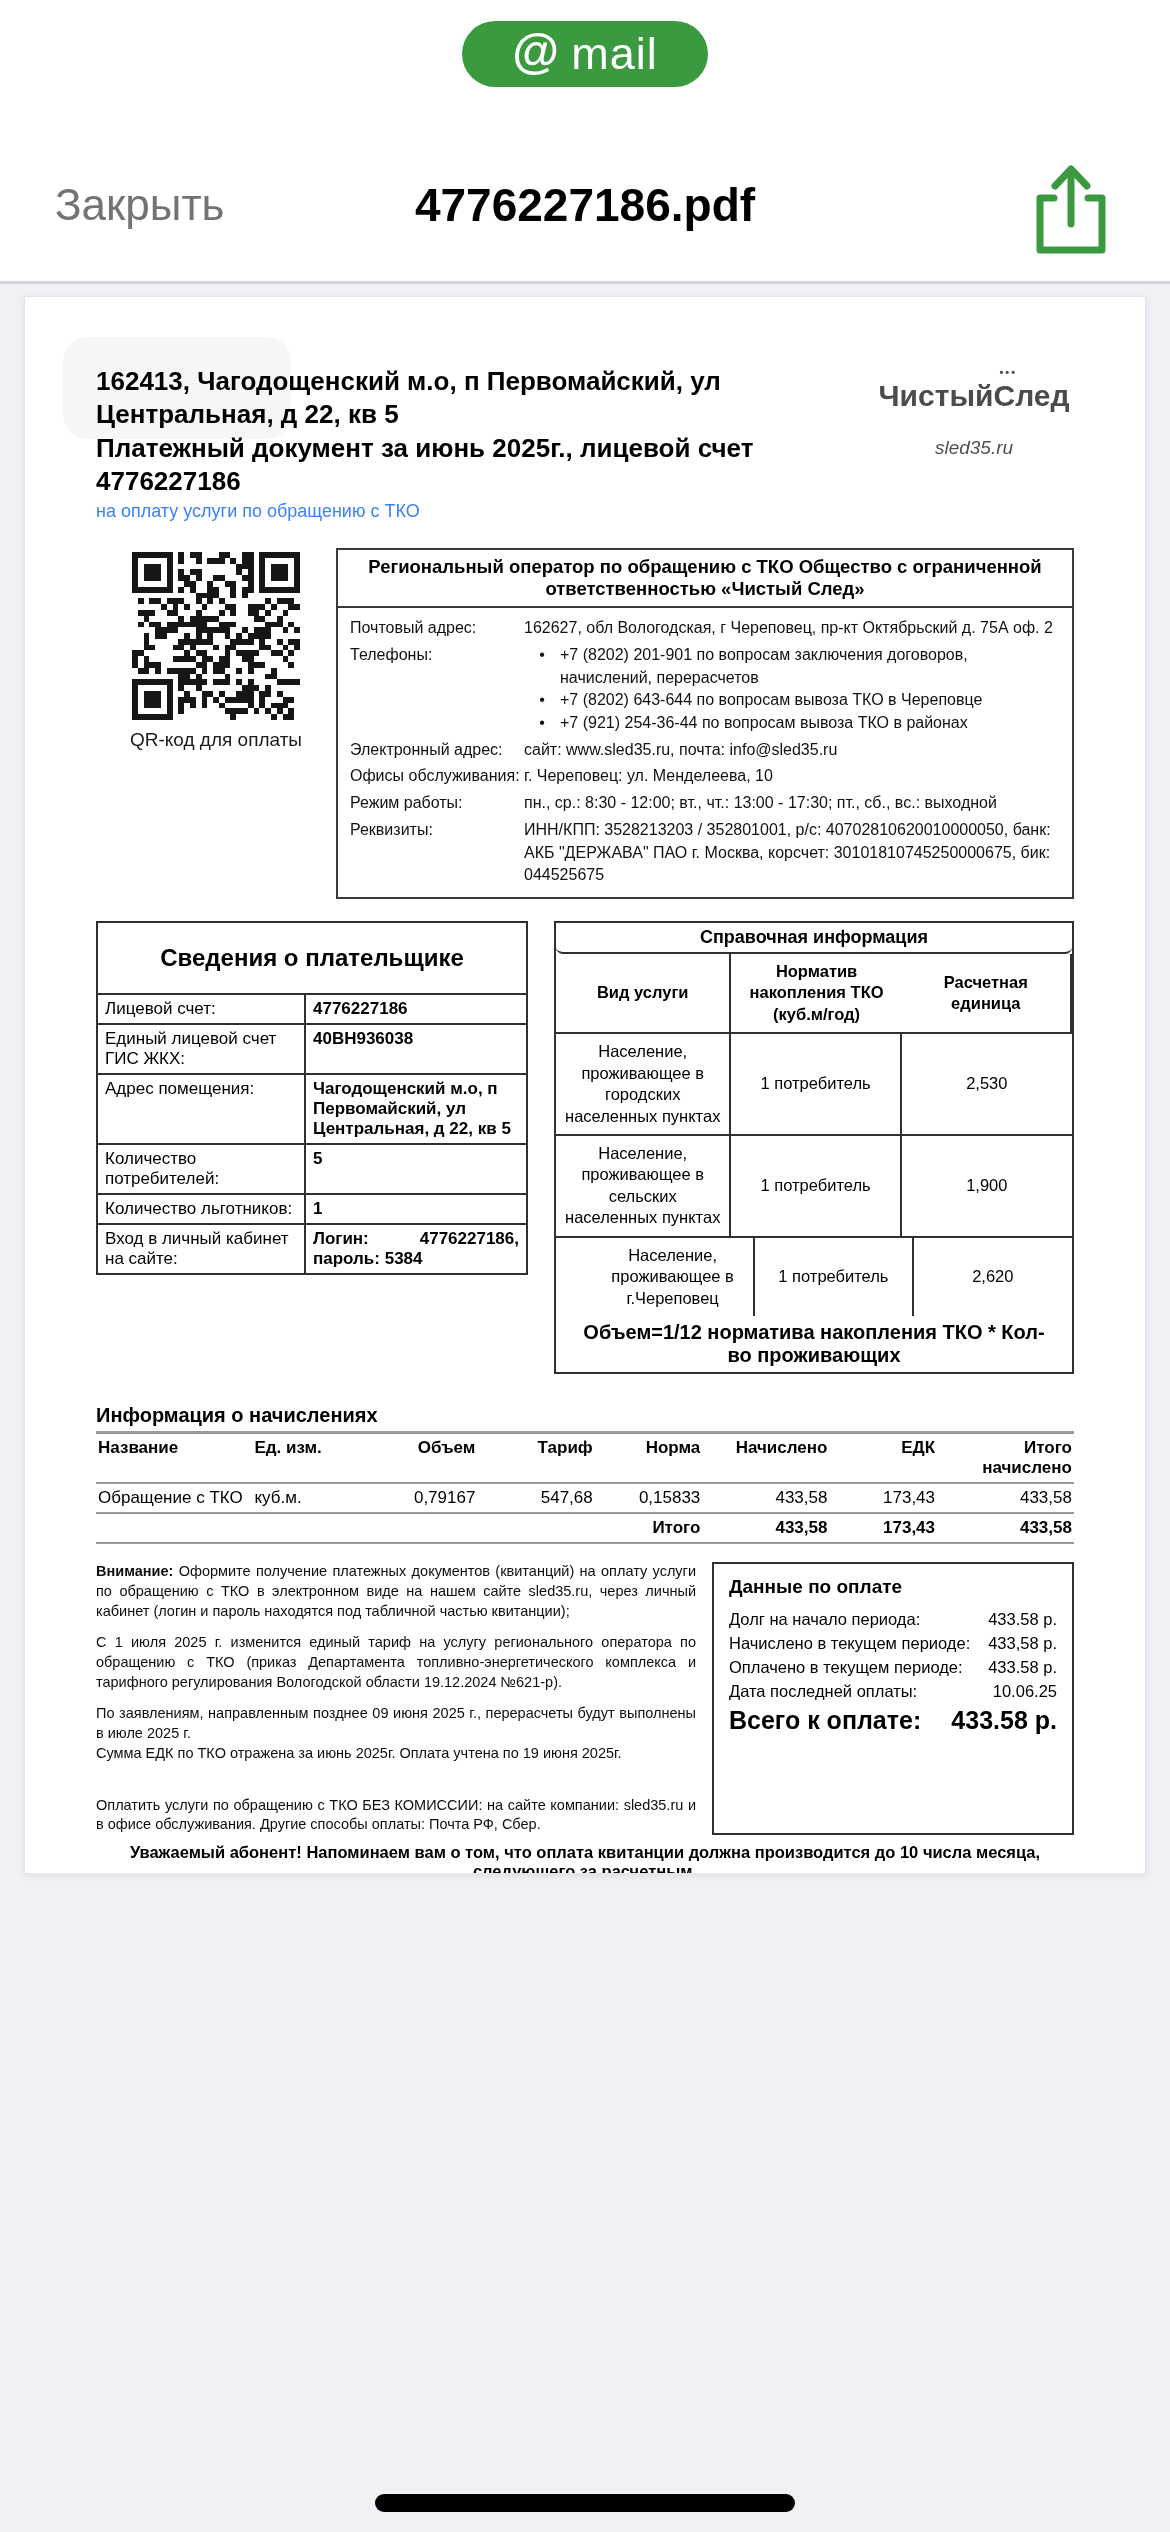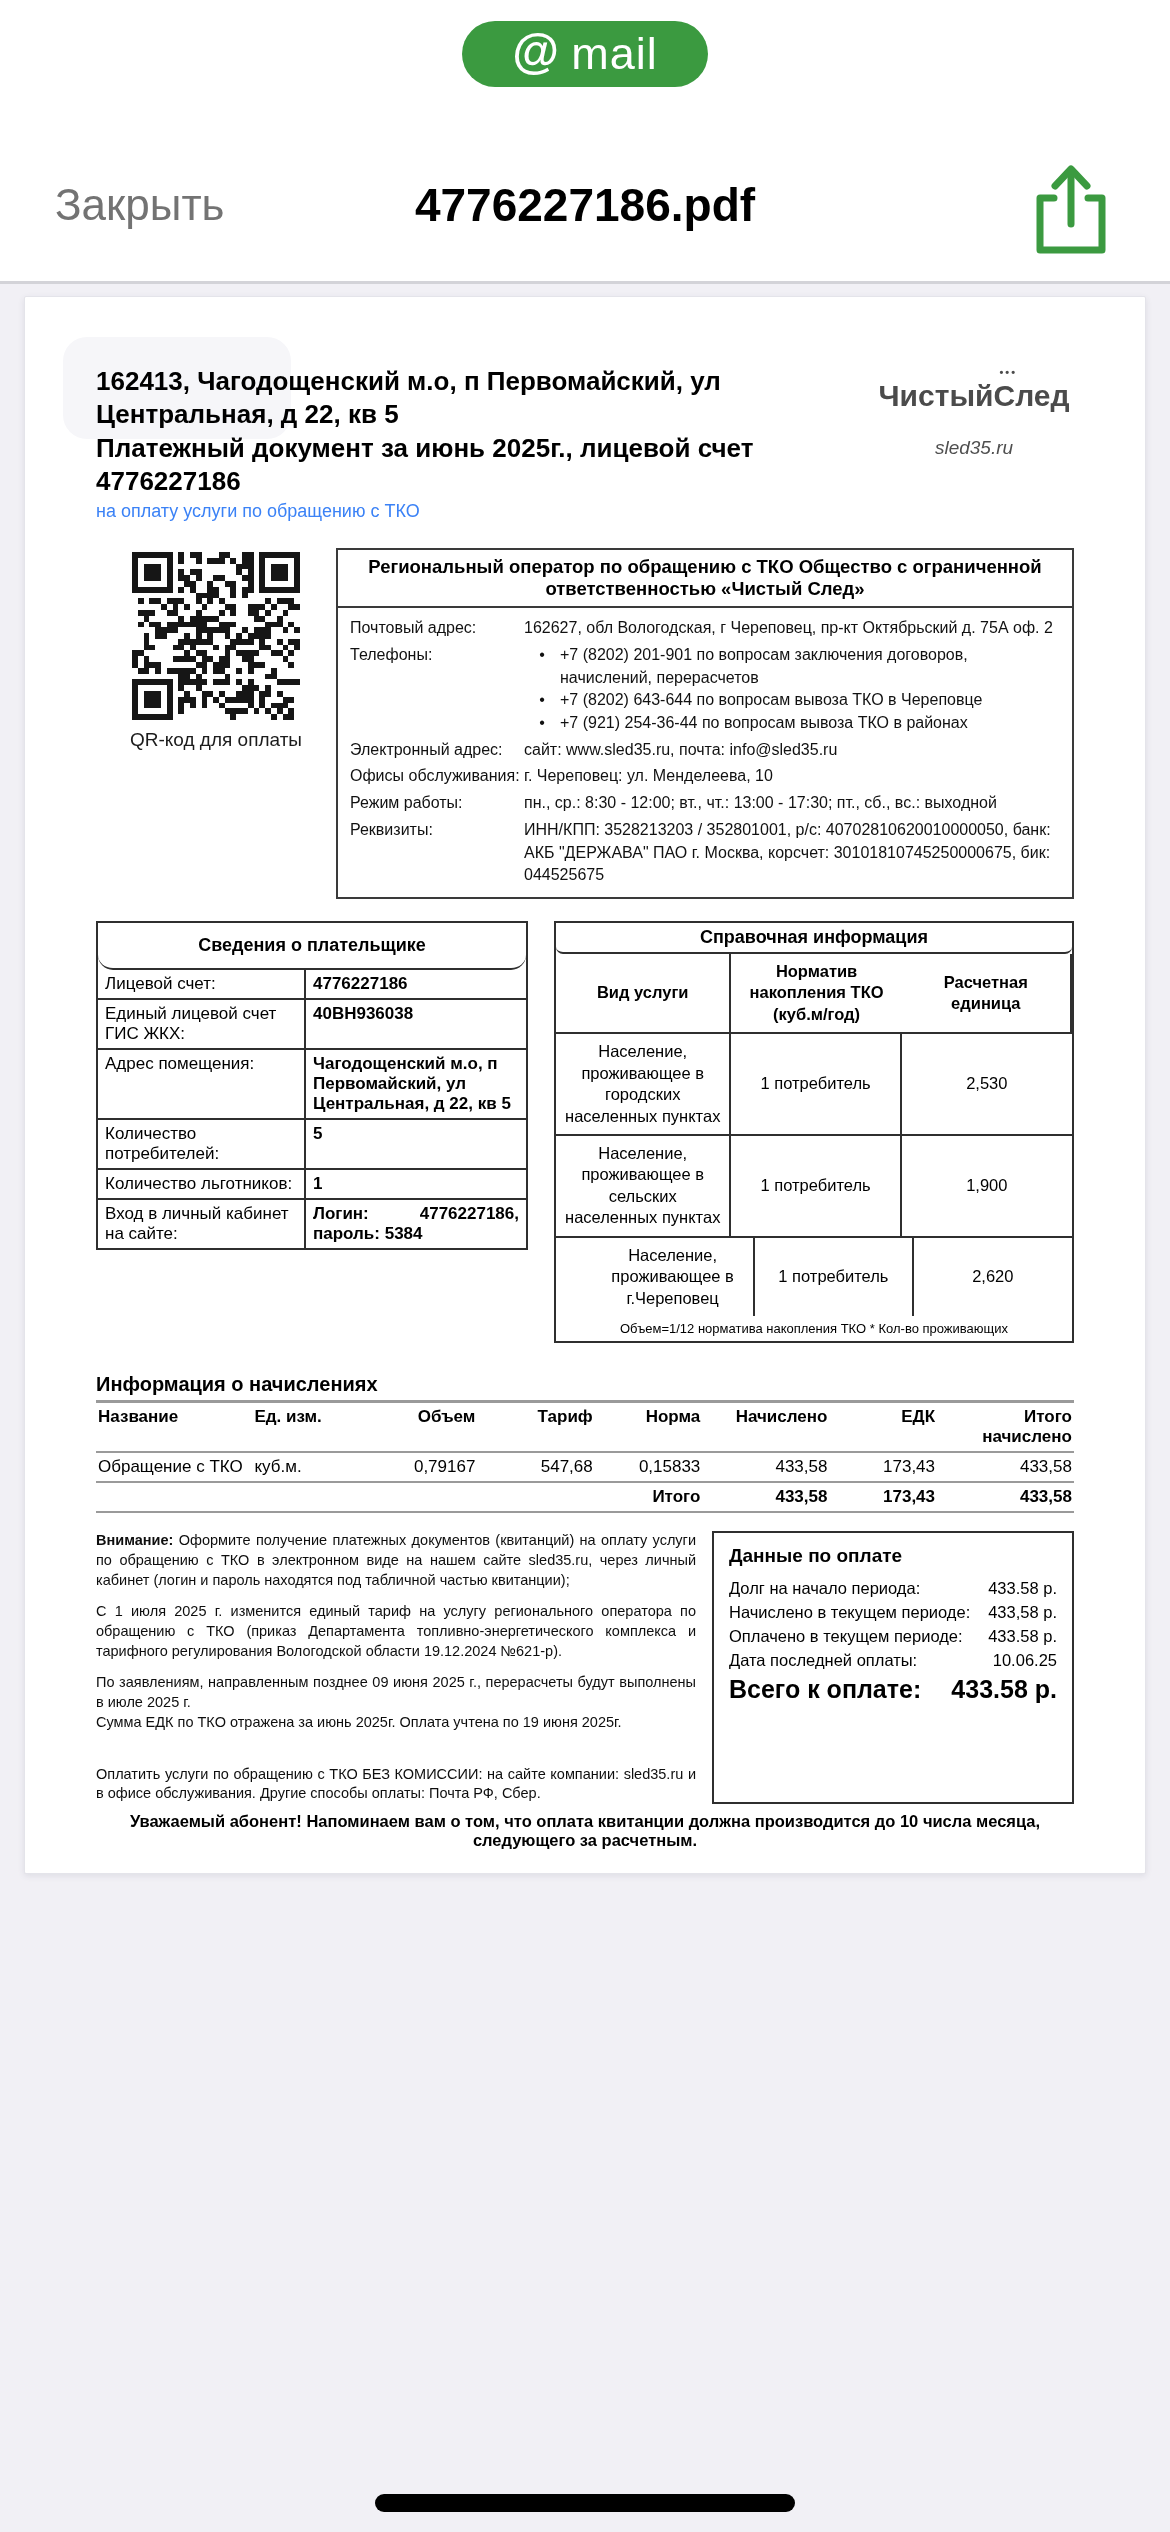--- a/index.html
+++ b/index.html
@@ -54,36 +54,36 @@
   .op-row{display:flex;margin-top:4px;}
   .op-row:first-child{margin-top:0;}
   .op-label{width:174px;flex:none;color:#111;}
   .op-val{flex:1;color:#111;}
   .op-bullet-line{display:flex;}
   .op-b{width:36px;flex:none;text-align:center;}
 
   
   .mid-tables{display:flex;margin-top:22px;gap:26px;align-items:flex-start;}
   .ptable{width:432px;flex:none;border:2.5px solid #2f2f2f;font-size:17px;box-sizing:border-box;}
-  .ptable-title{font-weight:bold;text-align:center;font-size:18px;padding:12px 2px;border-bottom:2px solid #2f2f2f;border-radius:15px;}
+  .ptable-title{font-weight:bold;text-align:center;font-size:24px;padding:21px 2px;border-bottom:2px solid #2f2f2f;}
   .prow{display:flex;border-bottom:2px solid #2f2f2f;}
   .prow:last-child{border-bottom:none;}
   .plabel{width:208px;flex:none;padding:4px 4px 4px 7px;border-right:2px solid #2f2f2f;box-sizing:border-box;}
   .pvalue{flex:1;padding:4px 7px;font-weight:bold;text-align:left;}
   .pvalue.just{text-align:justify;}
   .rtable{flex:1;border:2.5px solid #2f2f2f;font-size:16.5px;text-align:center;box-sizing:border-box;}
   .rtable-title{font-weight:bold;font-size:18px;padding:4px 2px;border-bottom:2px solid #2f2f2f;border-radius:7px;}
   .rrow{display:flex;border-bottom:2px solid #2f2f2f;}
   .rrow:last-of-type{border-bottom:none;padding-left:36px;}
   .rcell{padding:7px 8px;box-sizing:border-box;display:flex;align-items:center;justify-content:center;line-height:1.3;}
   .rc1{width:34%;border-right:2px solid #2f2f2f;}
   .rc2{width:33%;border-right:2px solid #2f2f2f;}
   .rc3{width:33%;}
   .rhead .rcell{font-weight:bold;}
-  .rfooter{border-top:0;padding:5px 20px;font-size:13px;}
+  .rfooter{border-top:0;padding:5px 20px;font-size:20px;font-weight:bold;}
 
   
   .accruals{margin-top:30px;}
   .acc-title{font-weight:bold;font-size:20px;padding-bottom:4px;border-bottom:3px solid #9a9a9a;}
   .acc-grid{display:flex;font-size:17px;padding:4px 0;border-bottom:2px solid #9a9a9a;}
   .acc-grid.hdr{font-weight:bold;}
   .acc-grid.tot{font-weight:bold;}
   .ac{box-sizing:border-box;padding:0 2px;}
   .ac-r{text-align:right;}
   .ac1{width:16%;}.ac2{width:10%;}.ac3{width:13%;}.ac4{width:12%;}

